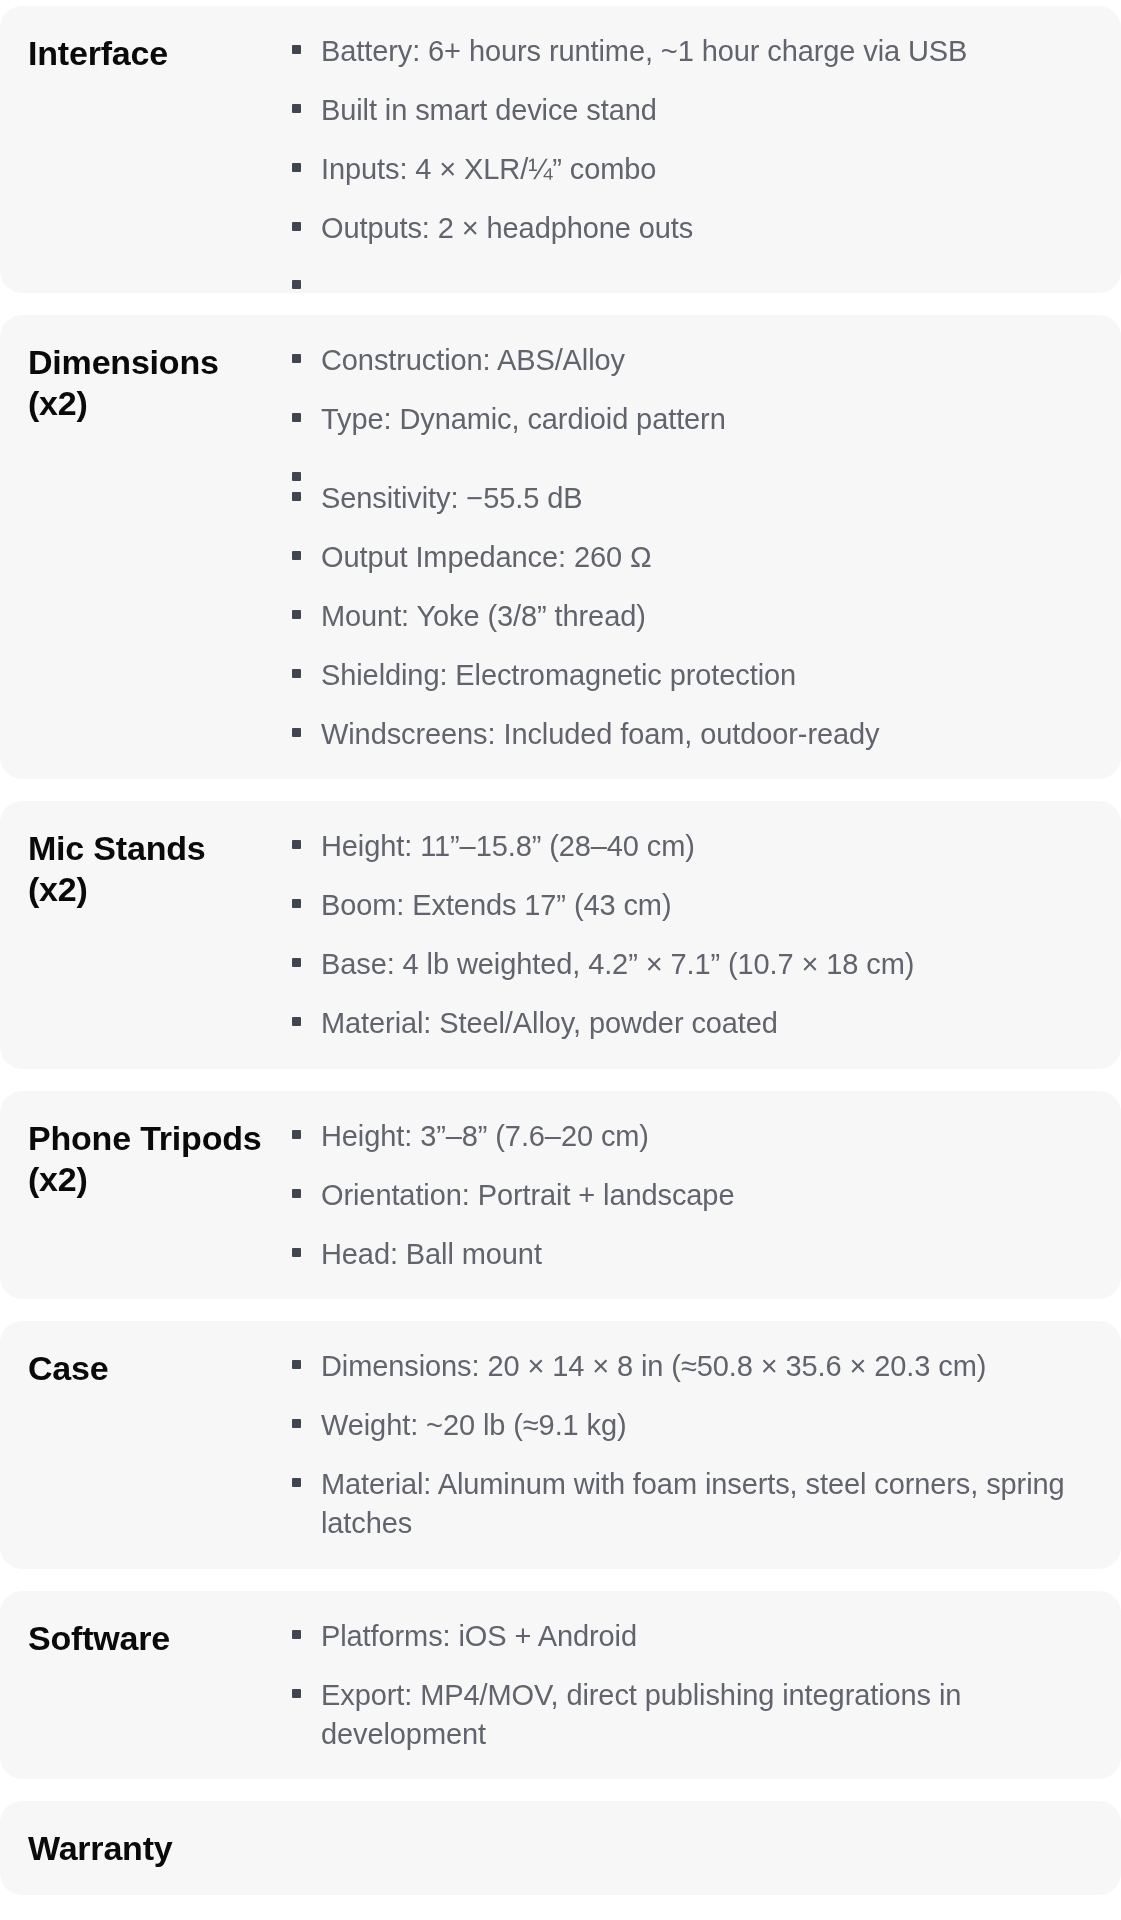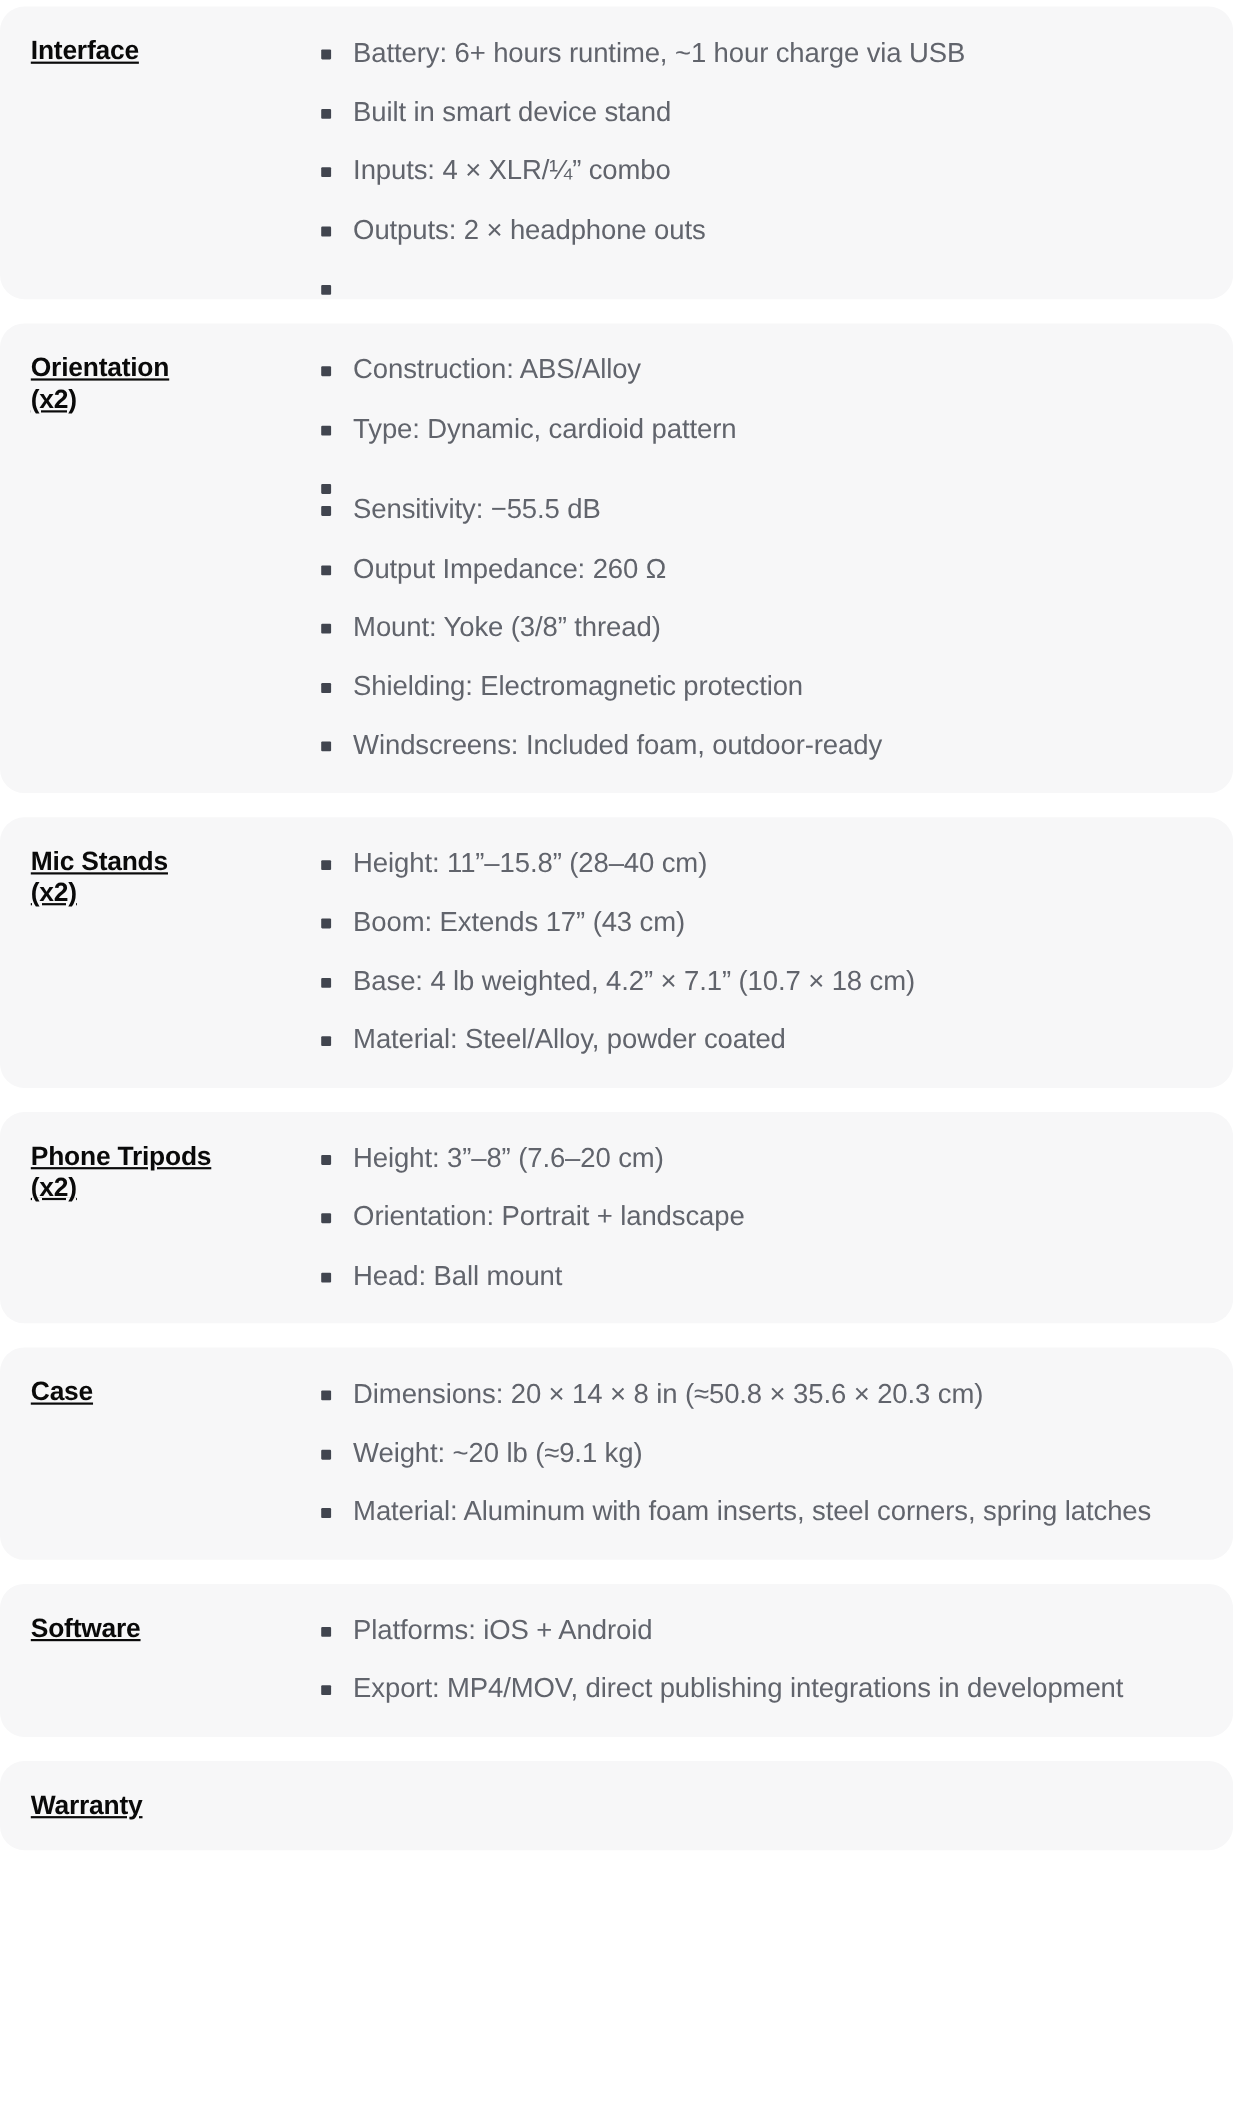--- a/index.html
+++ b/index.html
@@ -29,42 +29,41 @@
   .spec-card{
     background:var(--card-bg);
     border-radius:22px;
     padding:26px 30px 26px 28px;
     display:flex;
     align-items:flex-start;
   }
   .spec-label{
     flex:0 0 262px;
     max-width:262px;
-    font-size:24px;
+    font-size:34px;
     line-height:1.2;
     font-weight:700;
     color:var(--label-color);
     letter-spacing:-0.2px;
     padding-top:1px;
-    text-decoration:underline;
   }
   .spec-label .count{display:block;}
   .spec-items{
     flex:1 1 auto;
     list-style:none;
     margin:0;
     padding:0;
     display:flex;
     flex-direction:column;
     gap:20px;
   }
   .spec-item{
     position:relative;
     padding-left:31px;
-    font-size:25px;
+    font-size:29px;
     line-height:1.34;
     color:var(--text-color);
     letter-spacing:-0.1px;
   }
   .spec-item .bullet{
     position:absolute;
     left:2px;
     top:13px;
     width:9px;
     height:9px;
@@ -81,21 +80,21 @@
       <div class="spec-label"><span>Interface</span></div>
       <ul class="spec-items">
         <li class="spec-item"><span class="bullet"></span><span>Battery: 6+ hours runtime, ~1 hour charge via USB</span></li>
         <li class="spec-item"><span class="bullet"></span><span>Built in smart device stand</span></li>
         <li class="spec-item"><span class="bullet"></span><span>Inputs: 4 × XLR/¼” combo</span></li>
         <li class="spec-item"><span class="bullet"></span><span>Outputs: 2 × headphone outs</span></li>
         <li class="spec-item"><span class="bullet"></span></li>
       </ul>
     </div>
     <div class="spec-card">
-      <div class="spec-label"><span>Orientation</span><span class="count">(x2)</span></div>
+      <div class="spec-label"><span>Dimensions</span><span class="count">(x2)</span></div>
       <ul class="spec-items">
         <li class="spec-item"><span class="bullet"></span><span>Construction: ABS/Alloy</span></li>
         <li class="spec-item"><span class="bullet"></span><span>Type: Dynamic, cardioid pattern</span></li>
         <li class="spec-item"><span class="bullet"></span></li>
         <li class="spec-item"><span class="bullet"></span><span>Sensitivity: −55.5 dB</span></li>
         <li class="spec-item"><span class="bullet"></span><span>Output Impedance: 260 Ω</span></li>
         <li class="spec-item"><span class="bullet"></span><span>Mount: Yoke (3/8” thread)</span></li>
         <li class="spec-item"><span class="bullet"></span><span>Shielding: Electromagnetic protection</span></li>
         <li class="spec-item"><span class="bullet"></span><span>Windscreens: Included foam, outdoor-ready</span></li>
       </ul>

